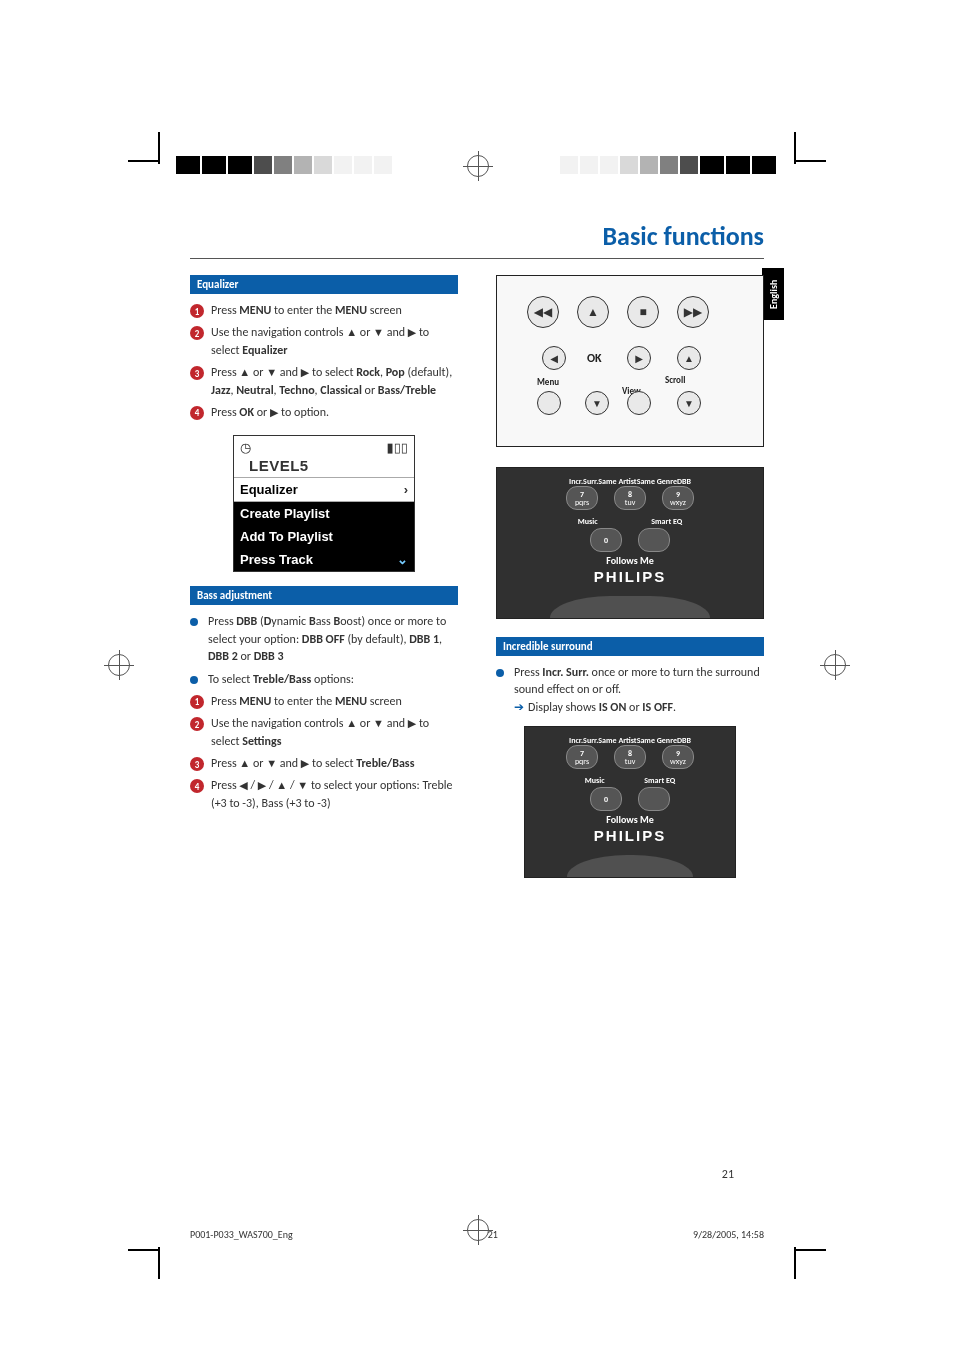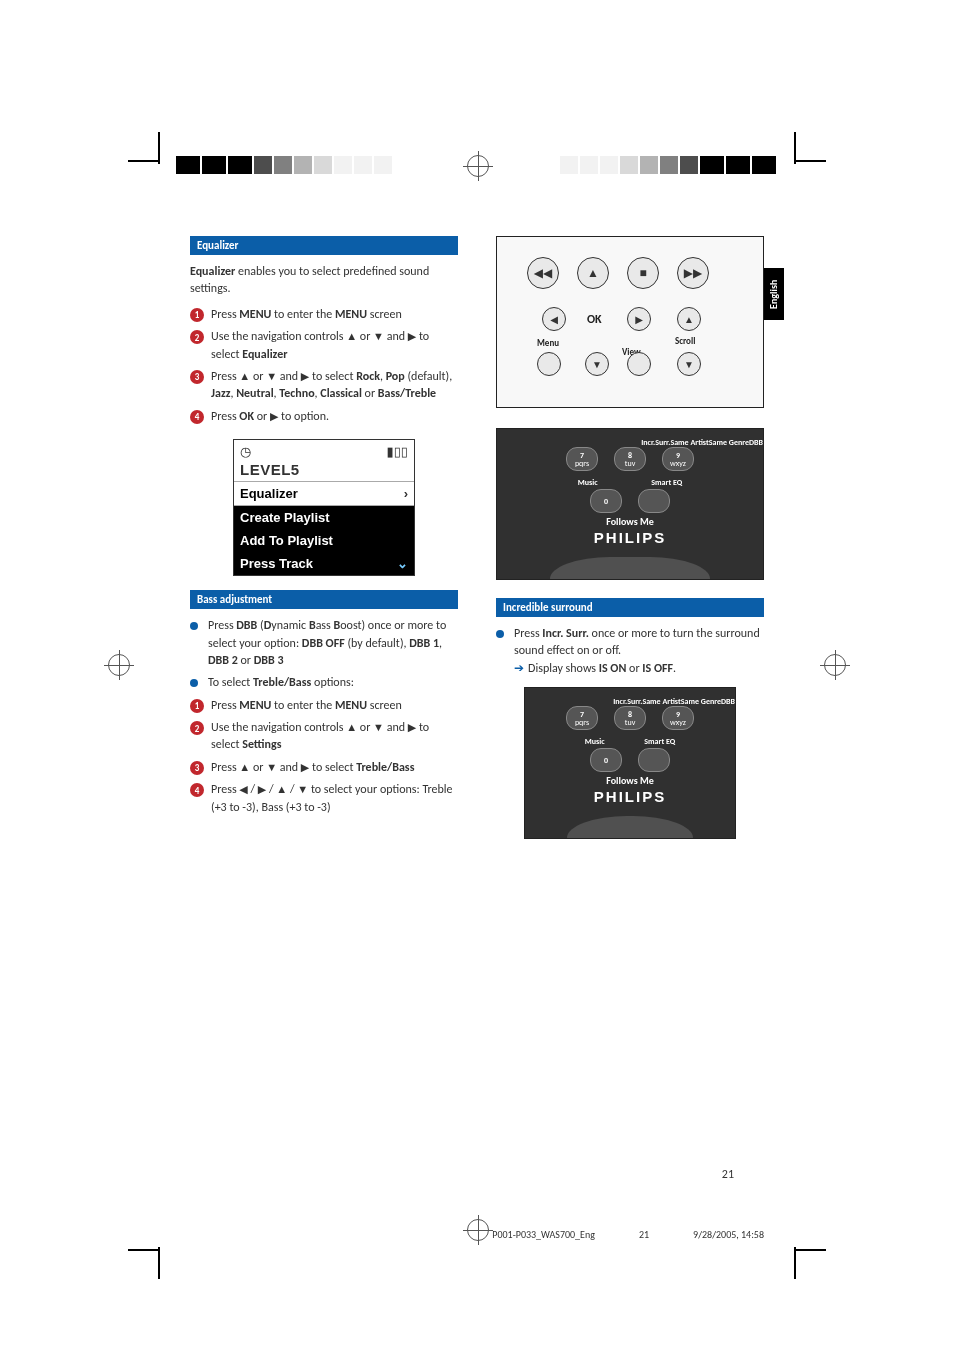--- a/index.html
+++ b/index.html
@@ -102,21 +102,21 @@
 
   
   .screenbox {
     width: 180px; margin: 14px auto;
     border: 1px solid #333; background: #fff; font-family: Arial, sans-serif;
   }
   .screenbox .topbar {
     display:flex; justify-content:space-between; padding:4px 6px 2px 6px;
     font-size: 13px;
   }
-  .screenbox .level { font-weight: bold; font-size: 15px; padding: 0 6px 3px 6px; letter-spacing: .5px; }
+  .screenbox .level { font-weight: bold; font-size: 15px; padding: 0 6px 3px 6px; letter-spacing: .5px; margin-left: 9px; }
   .screenbox .row {
     padding: 4px 6px; font-weight: bold; font-size: 13px;
   }
   .screenbox .row.sel { background: #fff; border-top:1px solid #aaa; border-bottom:1px solid #aaa; display:flex; justify-content:space-between; color:#000; }
   .screenbox .row.dk { background: #000; color:#fff; }
   .screenbox .row .chev { color:#333; }
 
   
   .remote1 {
     border: 1px solid #222; height: 170px; background: #f8f8f8; position: relative; margin-bottom: 20px;
@@ -126,36 +126,36 @@
     background:#e9e9e9; border:1px solid #333; display:flex;
     align-items:center; justify-content:center; font-size:12px;
   }
   .rbtn.small { width:22px; height:22px; font-size:10px; }
   .rlabel { position:absolute; font-size:9px; font-weight:bold; color:#222; }
 
   .keypad {
     border:1px solid #222; background:#303030; color:#fff; height:150px;
     position:relative; margin-bottom:18px;
   }
-  .keypad .lbls { position:absolute; top:8px; left:0; right:0; display:flex; justify-content:flex-end; font-size:8px; font-weight:bold; }
+  .keypad .lbls { position:absolute; top:8px; left:0; right:0; display:flex; justify-content:center; font-size:8px; font-weight:bold; }
   .keypad .lbls2 { position:absolute; top:48px; left:0; right:0; display:flex; justify-content:space-around; font-size:8px; font-weight:bold; }
   .keypad .keyrow { position:absolute; top:18px; left:0; right:0; display:flex; justify-content:center; gap:16px; }
   .keypad .keyrow2 { position:absolute; top:60px; left:0; right:0; display:flex; justify-content:center; gap:16px; }
   .kbtn { width:30px; height:22px; border-radius:11px; background:#555; border:1px solid #888; display:flex; flex-direction:column; align-items:center; justify-content:center; font-size:8px; line-height:1; }
   .kbtn .n { font-weight:bold; }
   .keypad .follow { position:absolute; top:86px; width:100%; text-align:center; font-size:10px; font-weight:bold; }
   .keypad .brand { position:absolute; top:100px; width:100%; text-align:center; font-size:15px; font-weight:bold; letter-spacing:2px; font-family: Arial, sans-serif; }
   .keypad .scoop { position:absolute; bottom:0; left:20%; right:20%; height:22px; background:#505050; border-top-left-radius:60px 22px; border-top-right-radius:60px 22px; }
 
   .pagefoot {
     position: absolute; bottom: 170px; right: 220px; font-size: 12px;
   }
   .printfoot {
     position:absolute; bottom: 110px; left:190px; right:190px;
-    display:flex; justify-content:flex-end; font-size:10px; color:#333;gap:44px;
+    display:flex; justify-content:space-between; font-size:10px; color:#333;gap:44px;
   }
   .result-arrow { color:#0b5ea8; font-size:12px; margin-right:4px; }
 </style>
 </head>
 <body>
 
 <div class="page">
 
   <div class="cornerL" style="top:160px; left:128px;"></div>
   <div class="cornerV" style="top:132px; left:158px;"></div>
@@ -185,29 +185,27 @@
       <div class="sq g5"></div>
     <div class="sq g5"></div>
       <div class="sq g5"></div>
   </div>
   <div class="crossmark" style="top:155px; left:467px;"></div>
   <div class="crossmark" style="top:654px; left:108px;"></div>
   <div class="crossmark" style="top:654px; right:108px;"></div>
   <div class="crossmark" style="bottom:110px; left:467px;"></div>
 
   <div class="content">
+    <div class="title">Basic functions</div>
     <div class="lang-tab">English</div>
 
     <div class="cols">
 
       <div class="col">
         <div class="bluebar">Equalizer</div>
-        <p>
-          <span class="bold">Equalizer</span><span> enables you to select predefined sound settings.</span>
-        </p>
 
         <div class="step">
           <div class="num">1</div>
           <div class="txt">
             <span>Press </span><span class="bold">MENU</span><span> to enter the </span><span class="bold">MENU</span><span> screen</span>
           </div>
         </div>
 
         <div class="step">
           <div class="num">2</div>
@@ -298,21 +296,21 @@
           <div class="rbtn" style="top:20px; left:130px;">■</div>
           <div class="rbtn" style="top:20px; left:180px;">▶▶</div>
 
           <div class="rbtn small" style="top:70px; left:45px;">◀</div>
           <div class="rlabel" style="top:75px; left:90px; font-size:12px;">OK</div>
           <div class="rbtn small" style="top:70px; left:130px;">▶</div>
           <div class="rbtn small" style="top:70px; left:180px;">▲</div>
 
           <div class="rlabel" style="top:100px; left:40px;">Menu</div>
           <div class="rlabel" style="top:109px; left:125px;">View</div>
-          <div class="rlabel" style="top:98px; left:178px;">Scroll</div>
+          <div class="rlabel" style="top:98px; left:168px;">Scroll</div>
 
           <div class="rbtn small" style="top:115px; left:40px;"></div>
           <div class="rbtn small" style="top:115px; left:88px;">▼</div>
           <div class="rbtn small" style="top:115px; left:130px;"></div>
           <div class="rbtn small" style="top:115px; left:180px;">▼</div>
         </div>
 
         <div class="keypad">
           <div class="lbls">
             <span>Incr.Surr.</span>

